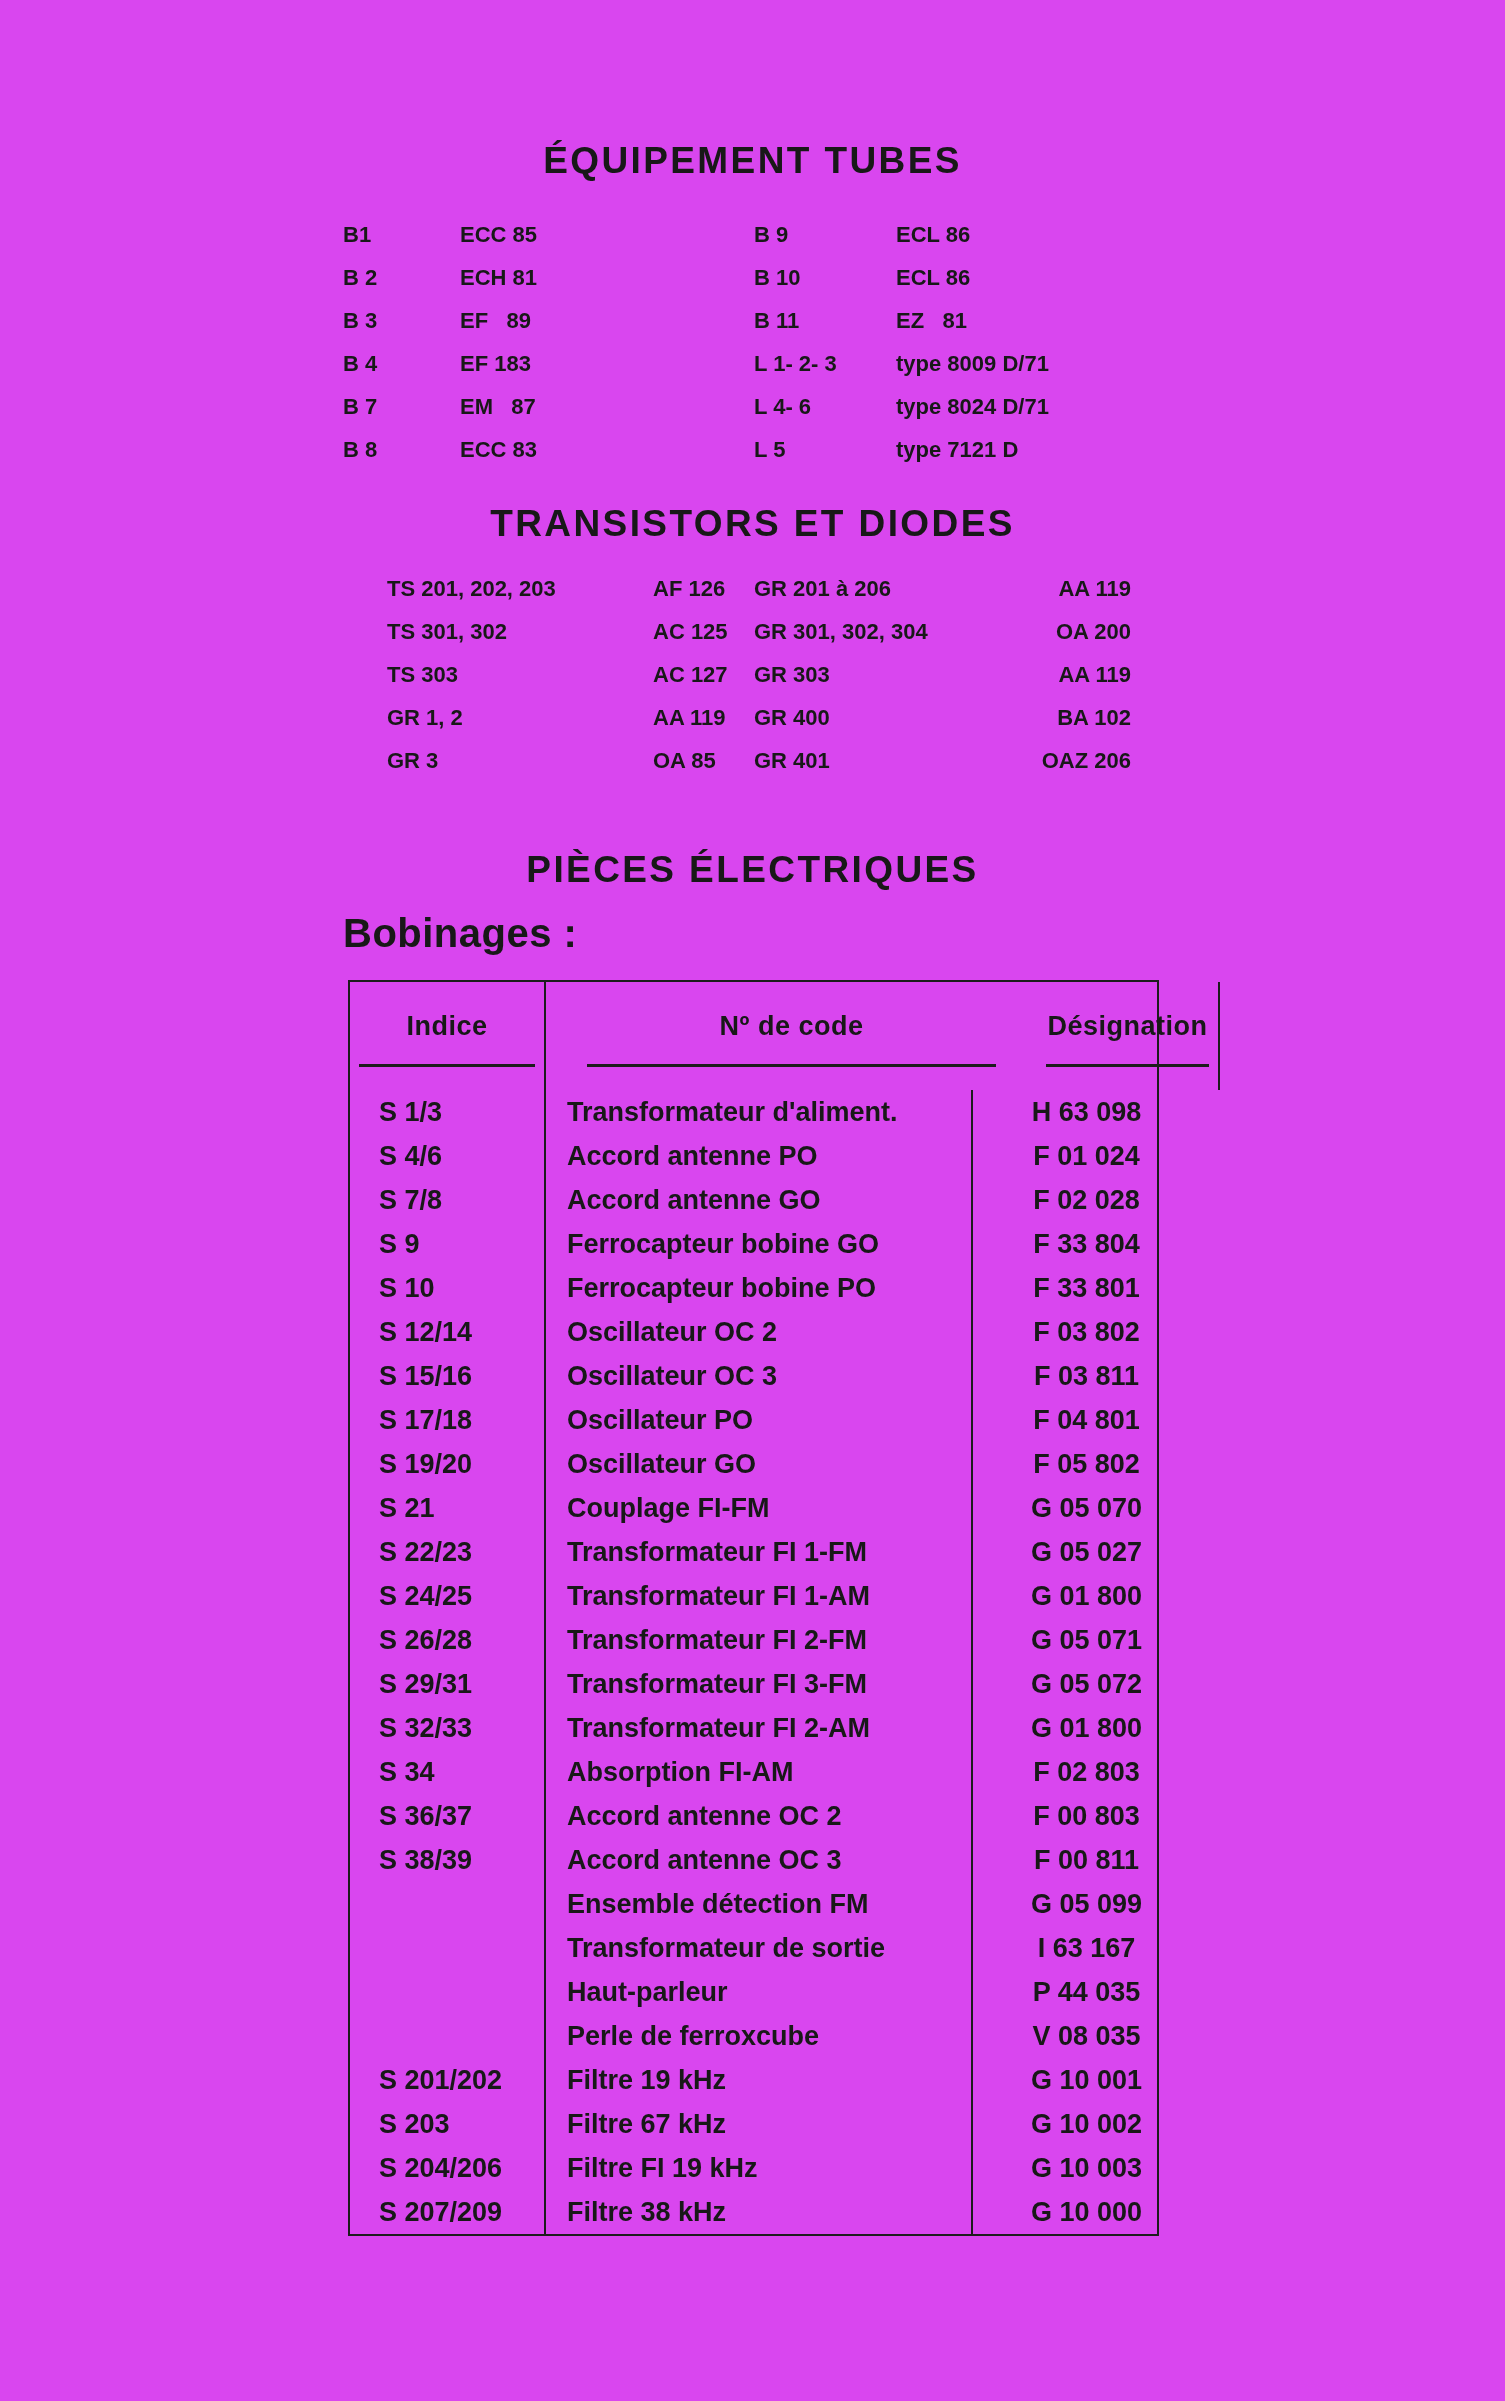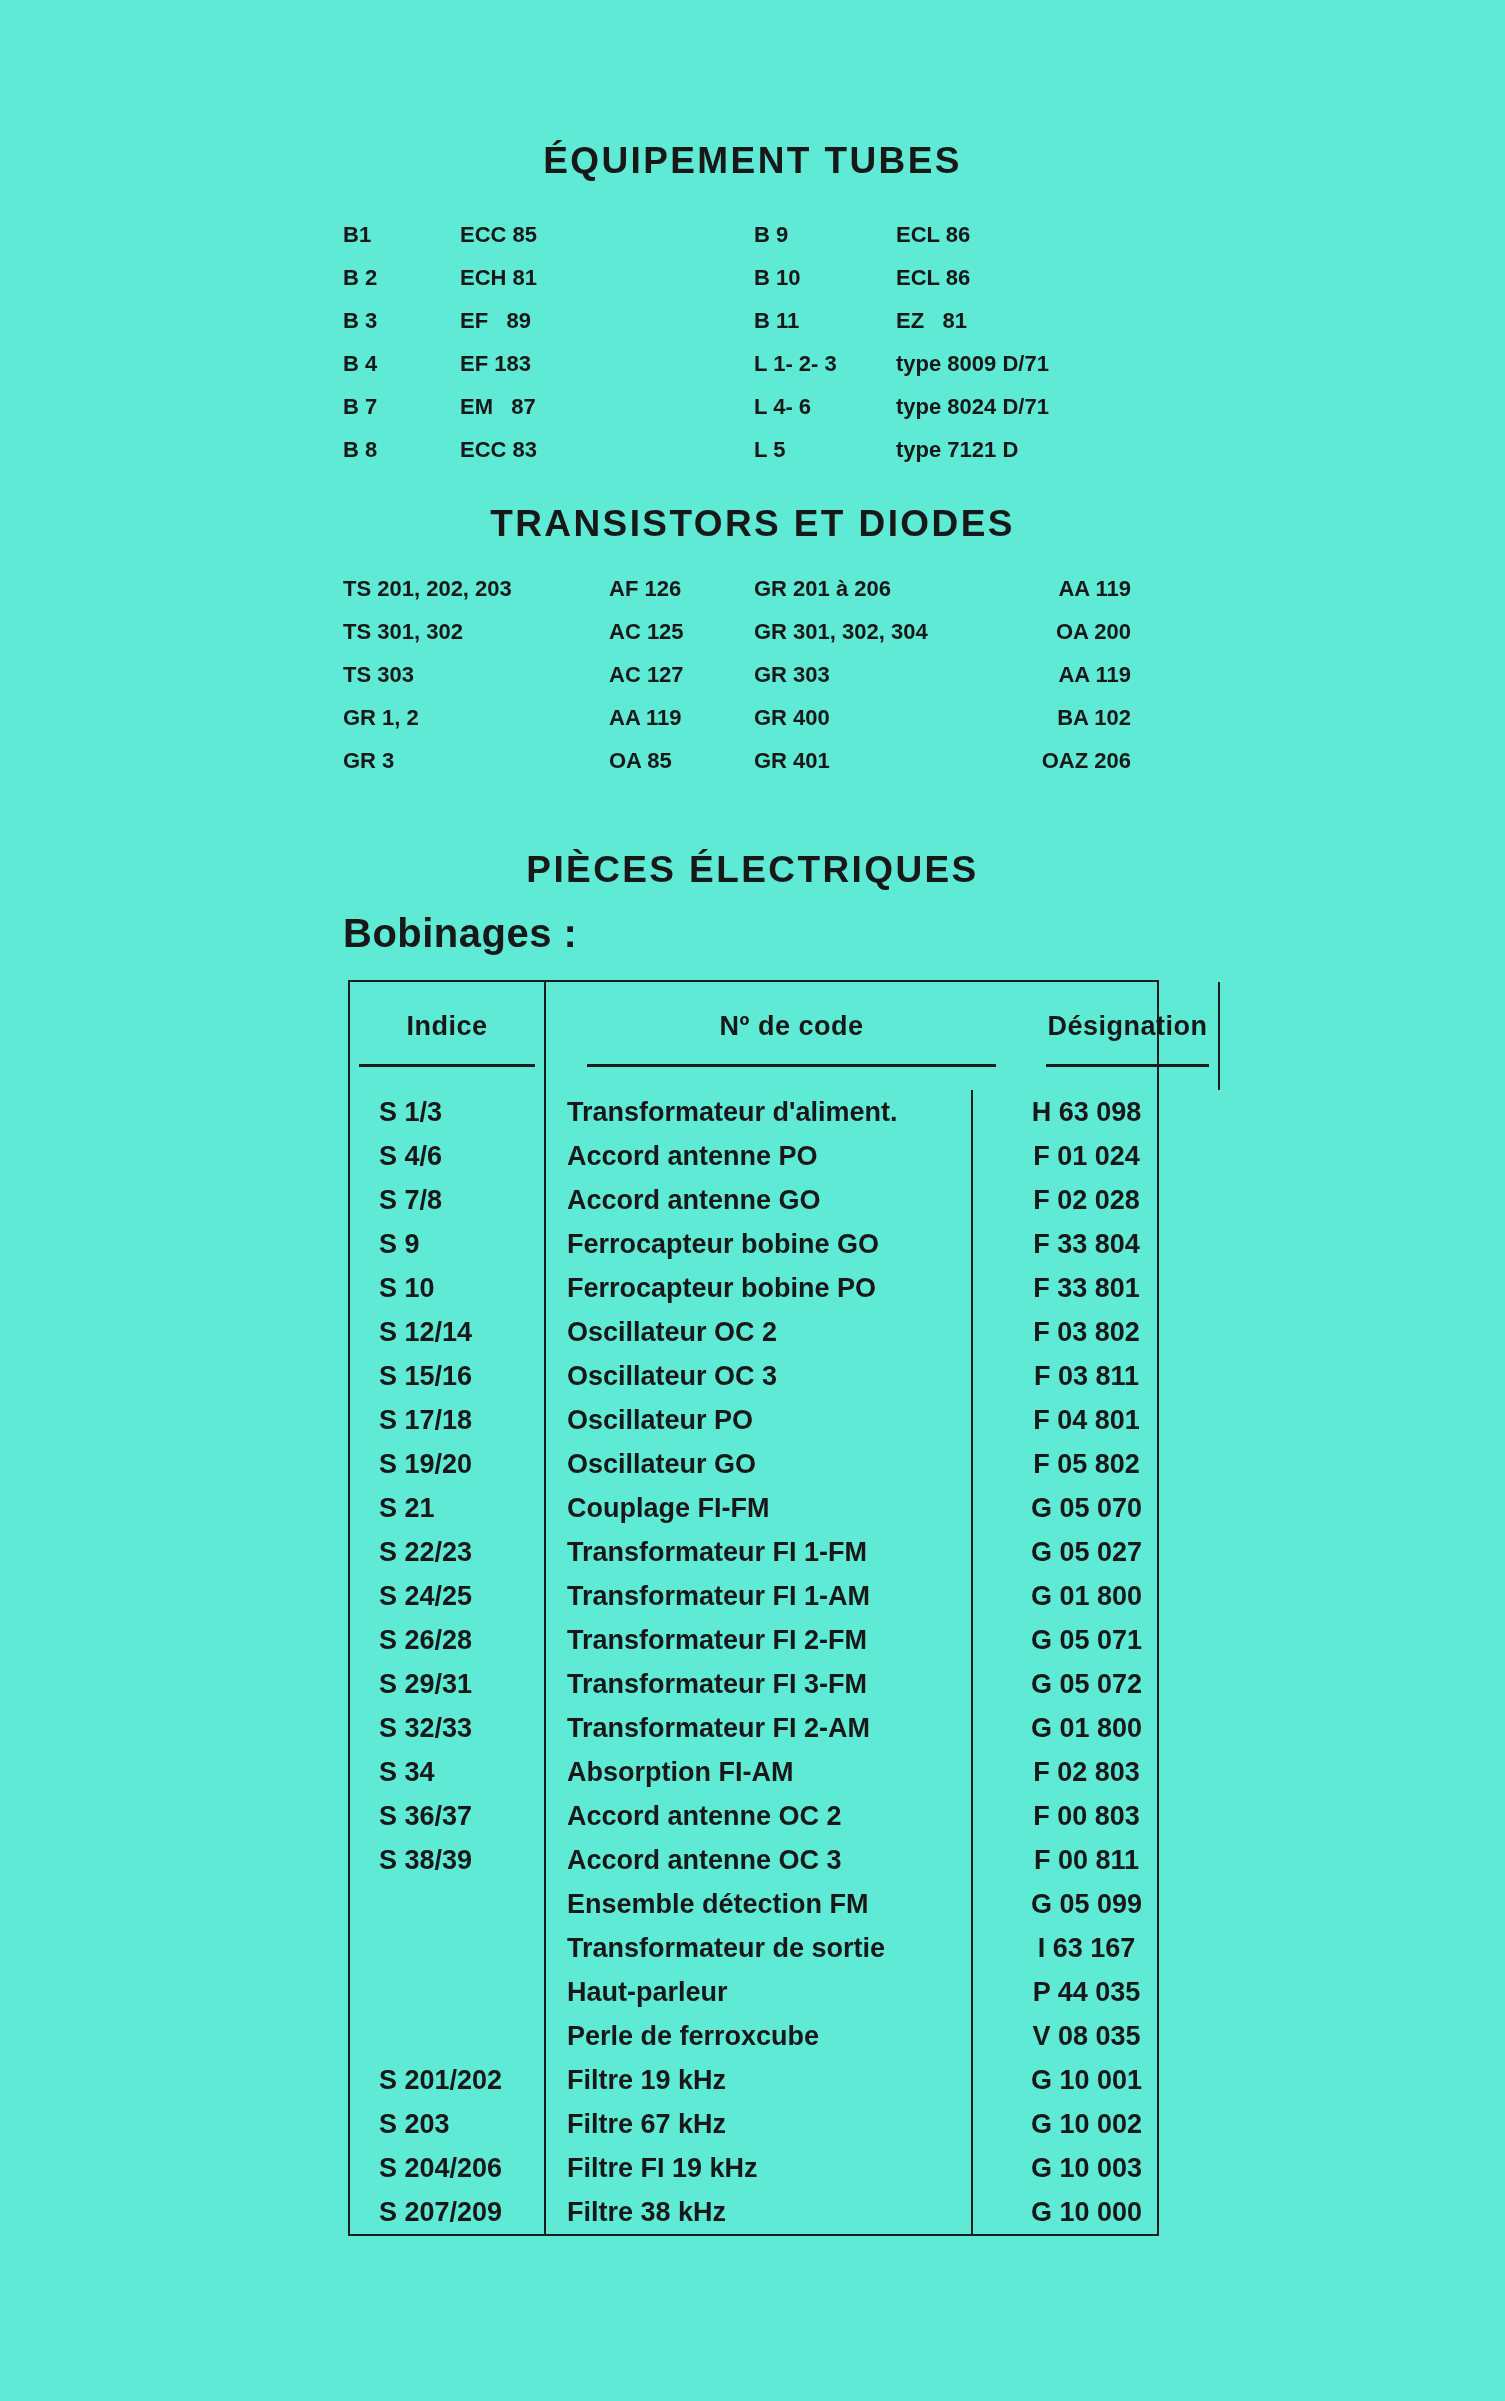--- a/index.html
+++ b/index.html
@@ -1,21 +1,21 @@
 <!DOCTYPE html>
 <html><head>
 <meta charset="utf-8">
 <style>
   * { box-sizing: border-box; margin: 0; padding: 0; }
   html, body { background: #e8e7e3; }
   .page {
     position: relative;
     width: 1505px;
     height: 2402px;
-    background: #5eead4;
+    background: #d946ef;
     font-family: "Liberation Sans", sans-serif;
     font-weight: 700;
     color: #181818;
     overflow: hidden;
   }
   .title {
     position: absolute;
     left: 0;
     width: 100%;
     text-align: center;
@@ -33,21 +33,21 @@
     font-size: 40px;
     letter-spacing: 0.5px;
   }
   .list { position: absolute; font-size: 22px; }
   .list .row { display: flex; line-height: 43px; white-space: pre; }
   .tubes-left  { left: 343px; top: 213px; }
   .tubes-left .ref  { width: 117px; }
   .tubes-right { left: 754px; top: 213px; }
   .tubes-right .ref { width: 142px; }
   .trans-left  { left: 343px; top: 567px; }
-  .trans-left .ref  { width: 266px; }
+  .trans-left .ref  { width: 266px; margin-left: 44px; }
   .trans-right { left: 754px; top: 567px; width: 377px; }
   .trans-right .row { justify-content: space-between; gap: 28px; }
   .btable {
     position: absolute;
     left: 348px;
     top: 980px;
     width: 811px;
     border: 2.9px solid #1c1c1c;
     background: transparent;
   }

